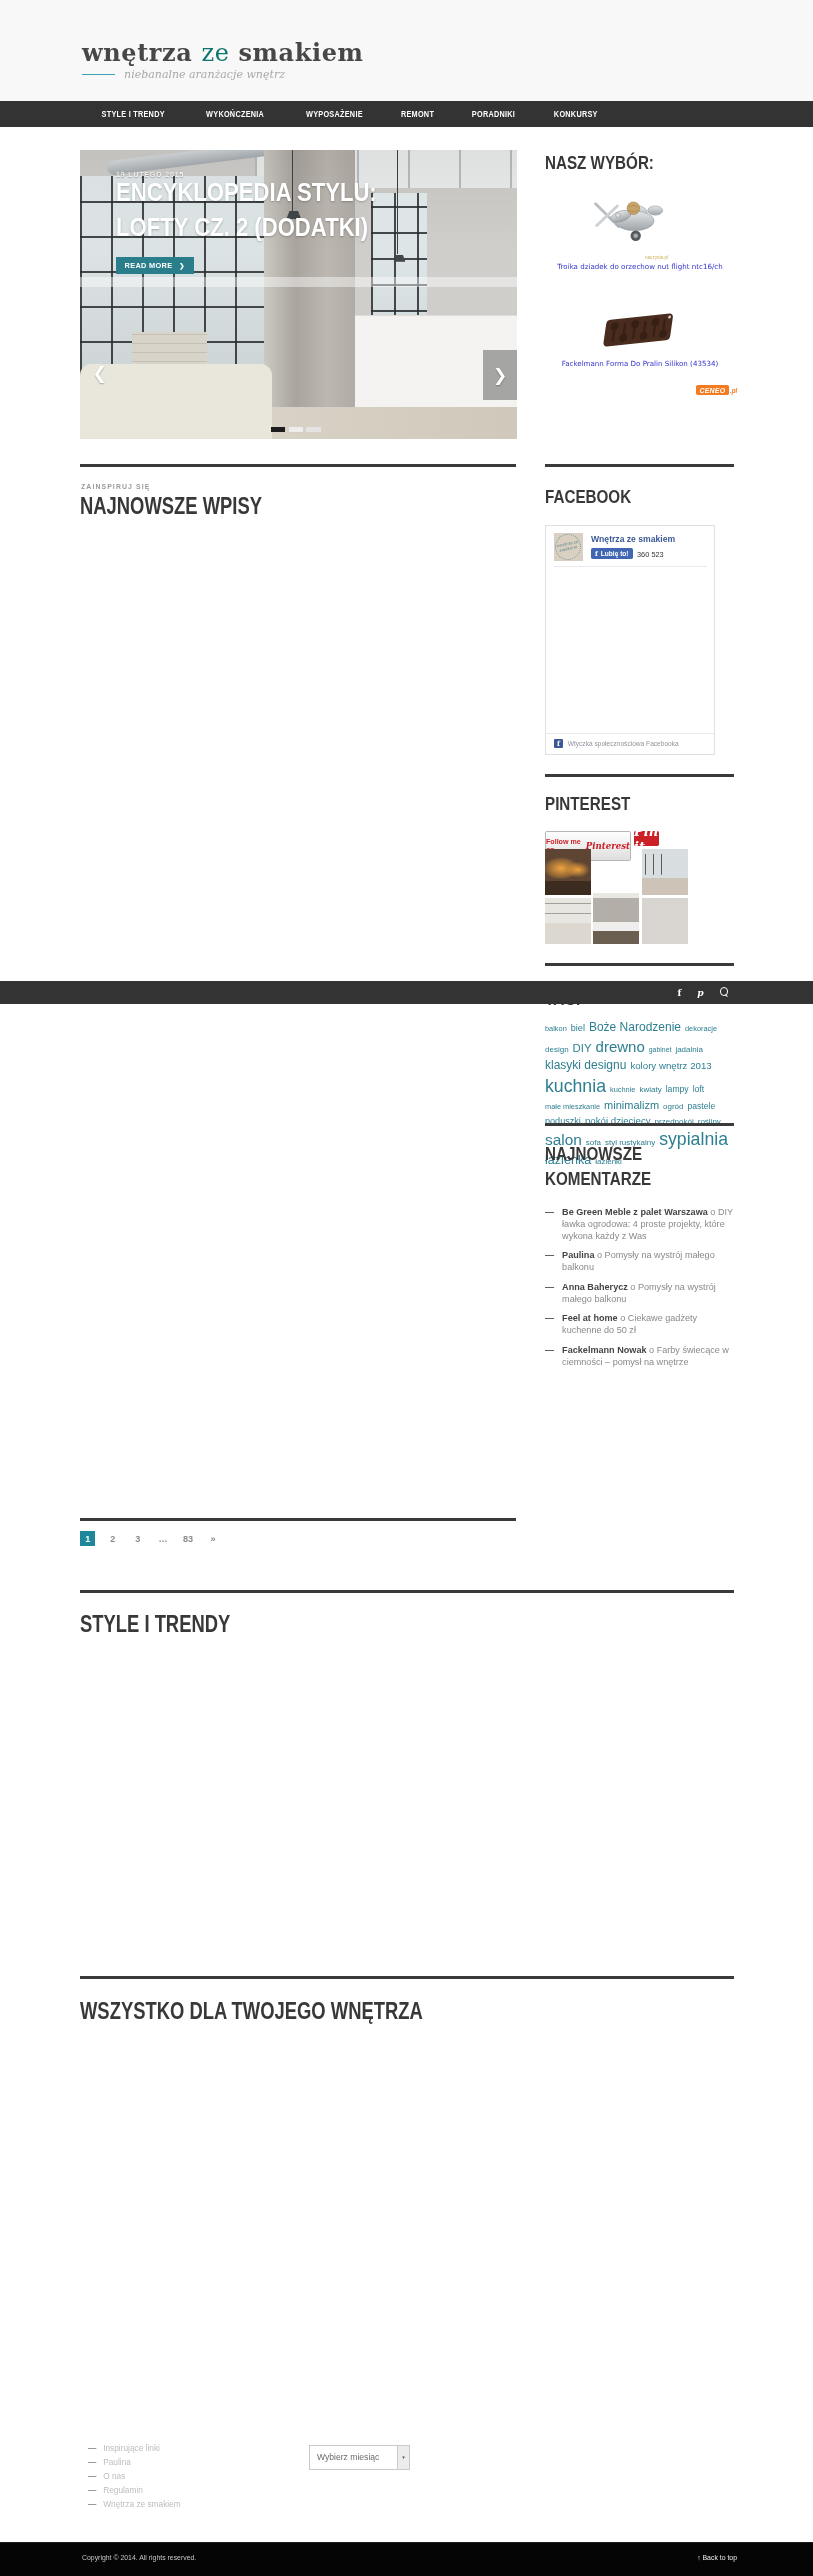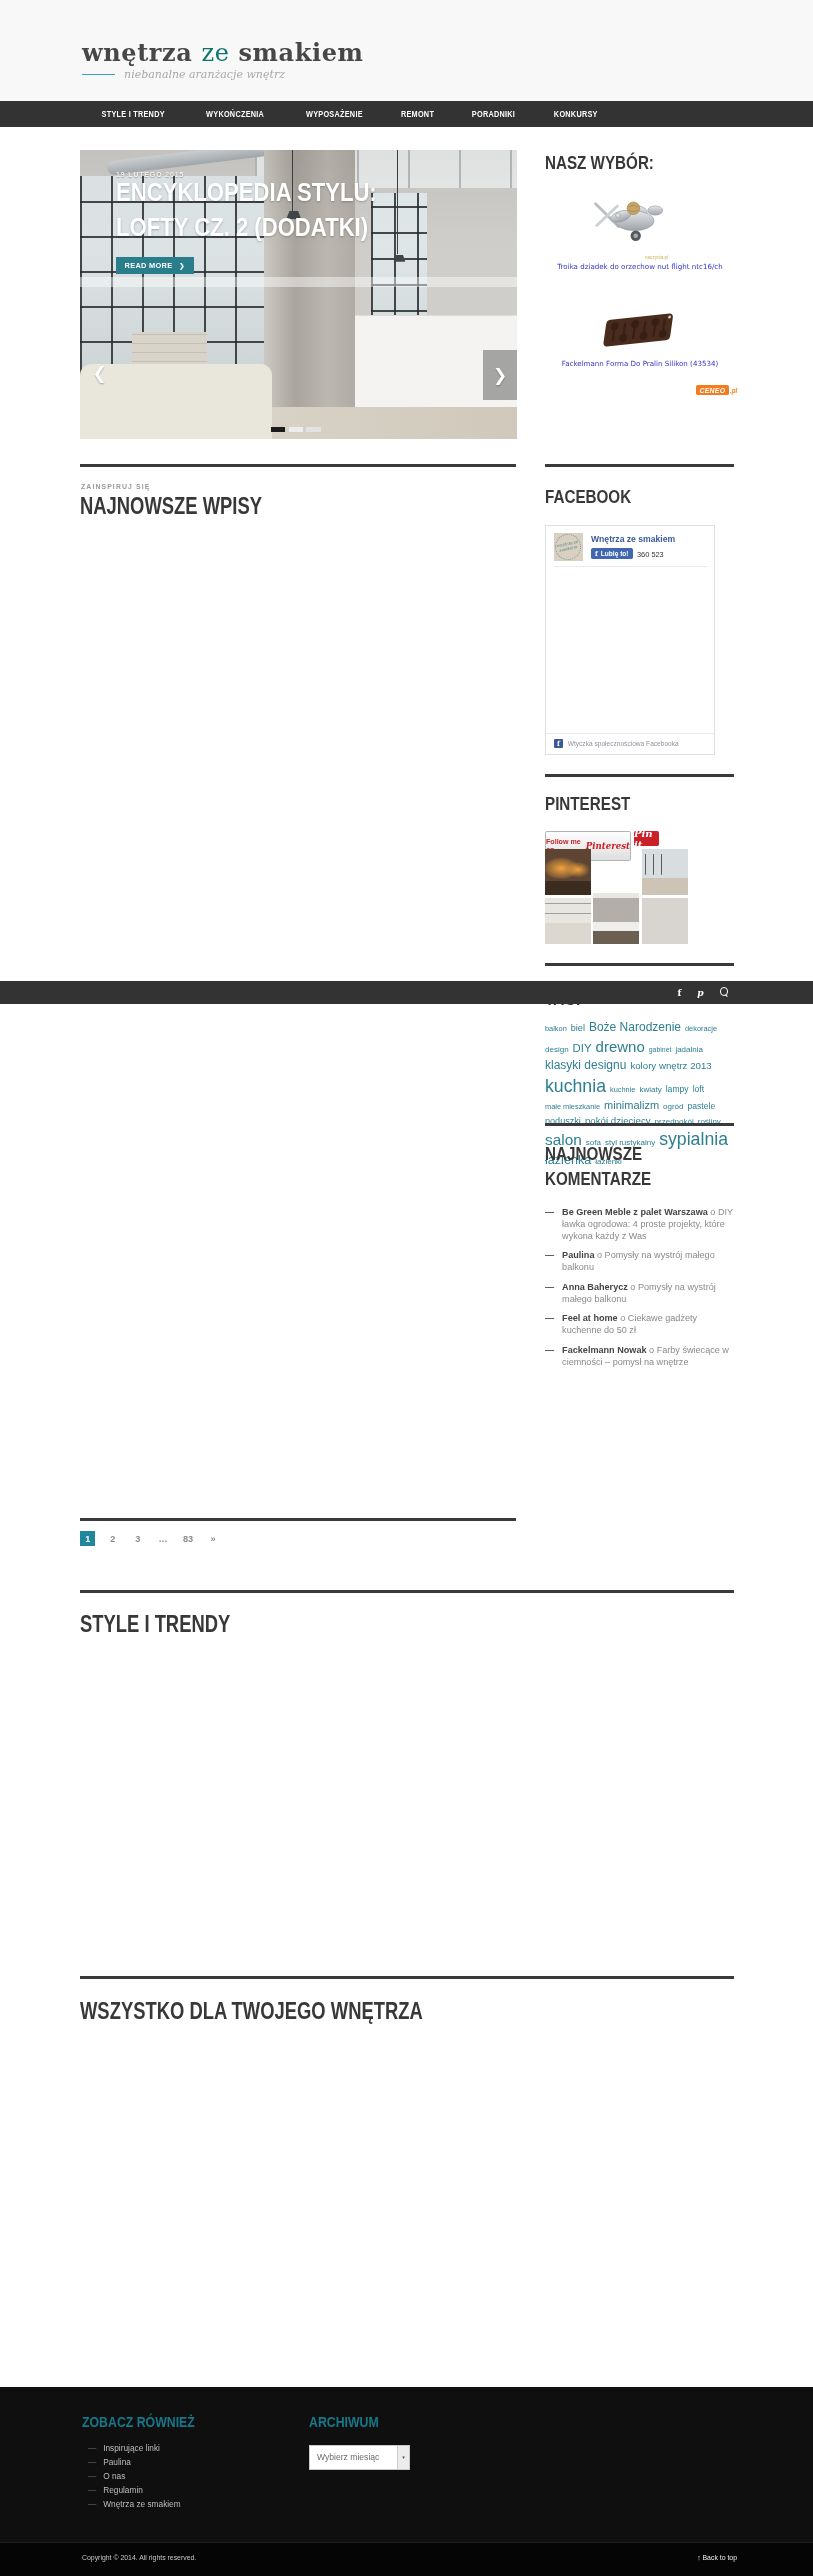--- a/index.html
+++ b/index.html
@@ -56,21 +56,21 @@
   .fb-title{color:#3b5998;font-weight:700;font-size:8.6px;}
   .fb-like{display:inline-flex;align-items:center;gap:2.9px;background:#4267b2;color:#fff;font-size:6.6px;font-weight:700;border-radius:1.7px;padding:1.7px 4px;}
   .fb-f{font-family:"DejaVu Serif",serif;font-weight:700;}
   .fb-foot{position:absolute;left:0;bottom:0;width:100%;border-top:0.6px solid #e9e9ee;padding:5.7px 8px;box-sizing:border-box;display:flex;align-items:center;gap:4.6px;color:#90949c;font-size:6.6px;}
   .fb-sq{width:9.1px;height:9.1px;background:#3b5998;border-radius:1.1px;color:#fff;font-size:6.9px;display:flex;align-items:center;justify-content:center;font-family:"DejaVu Serif",serif;font-weight:700;}
   .avatar{width:28.6px;height:28.6px;background:#d9d0c1;display:flex;align-items:center;justify-content:center;}
   .avatar-inner{width:24px;height:24px;border-radius:50%;border:0.6px dotted #7d97a0;display:flex;flex-direction:column;align-items:center;justify-content:center;color:#4a7d8a;font-family:"DejaVu Serif",serif;font-style:italic;font-size:4px;line-height:4.6px;transform:rotate(-12deg);}
   .pin-follow{position:absolute;left:545px;top:831px;width:86px;height:30px;border:0.6px solid #b5b5b5;border-radius:1.7px;background:linear-gradient(#fefefe,#dedede);display:flex;align-items:center;justify-content:center;gap:2.9px;box-sizing:border-box;}
   .pin-follow .t1{color:#cb2027;font-size:7.1px;font-weight:700;}
   .pin-follow .t2{color:#cb2027;font-family:"DejaVu Serif",serif;font-style:italic;font-weight:700;font-size:8.6px;}
-  .pin-it{position:absolute;left:634px;top:831px;width:25px;height:15px;background:#cb2027;border-radius:1.7px;color:#fff;font-family:"DejaVu Serif",serif;font-style:italic;font-weight:700;font-size:10px;display:flex;align-items:center;justify-content:center;box-sizing:border-box;}
+  .pin-it{position:absolute;left:634px;top:831px;width:25px;height:15px;background:#cb2027;border-radius:1.7px;color:#fff;font-family:"DejaVu Serif",serif;font-style:italic;font-weight:700;font-size:13px;display:flex;align-items:center;justify-content:center;box-sizing:border-box;}
   .pin{position:absolute;width:46px;height:46px;background:#d8d5d0;}
   .pin-ny{display:flex;align-items:center;justify-content:center;color:#f2c21d;font-size:19.4px;font-weight:800;font-family:"DejaVu Serif",serif;}
   .tagcloud{position:absolute;left:545px;top:1019px;width:190px;line-height:1.4;}
   .tag{color:#2d7f91;margin-right:4px;display:inline-block;}
   .cmt-list{position:absolute;left:545px;top:1206px;width:192px;}
   .cmt{display:flex;gap:8px;margin-bottom:7.4px;font-size:9.1px;line-height:12px;}
   .cmt .dash{color:#555;font-weight:700;flex:0 0 8px;}
   .cmt .who{font-weight:700;color:#444;}
   .cmt .txt{color:#8a8a8a;}
   
@@ -299,24 +299,20 @@
   </div>
 
   <div class="band">
     <div class="band-icons">
       <a class="bi">f</a>
       <a class="bi" style="font-style:italic;">p</a>
       <a><span class="mag"></span></a>
     </div>
   </div>
 
-  <div class="footer">
-    <div class="f-h" style="left:82px;top:26px;">ZOBACZ RÓWNIEŻ</div>
-    <div class="f-h" style="left:309px;top:26px;">ARCHIWUM</div>
-  </div>
   <div class="f-list">
     <div class="f-item">
         <span class="dash">—</span>
         <a>Inspirujące linki</a>
       </div>
     <div class="f-item">
         <span class="dash">—</span>
         <a>Paulina</a>
       </div>
     <div class="f-item">

